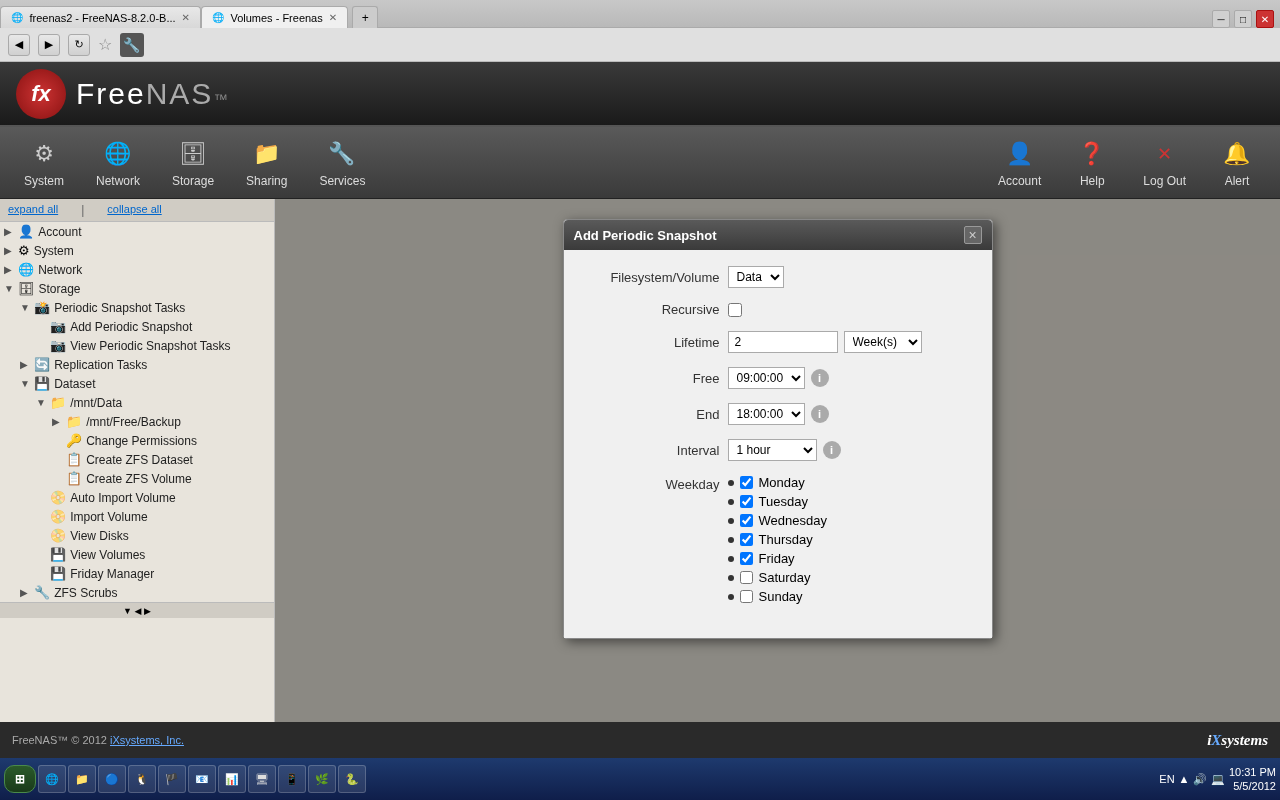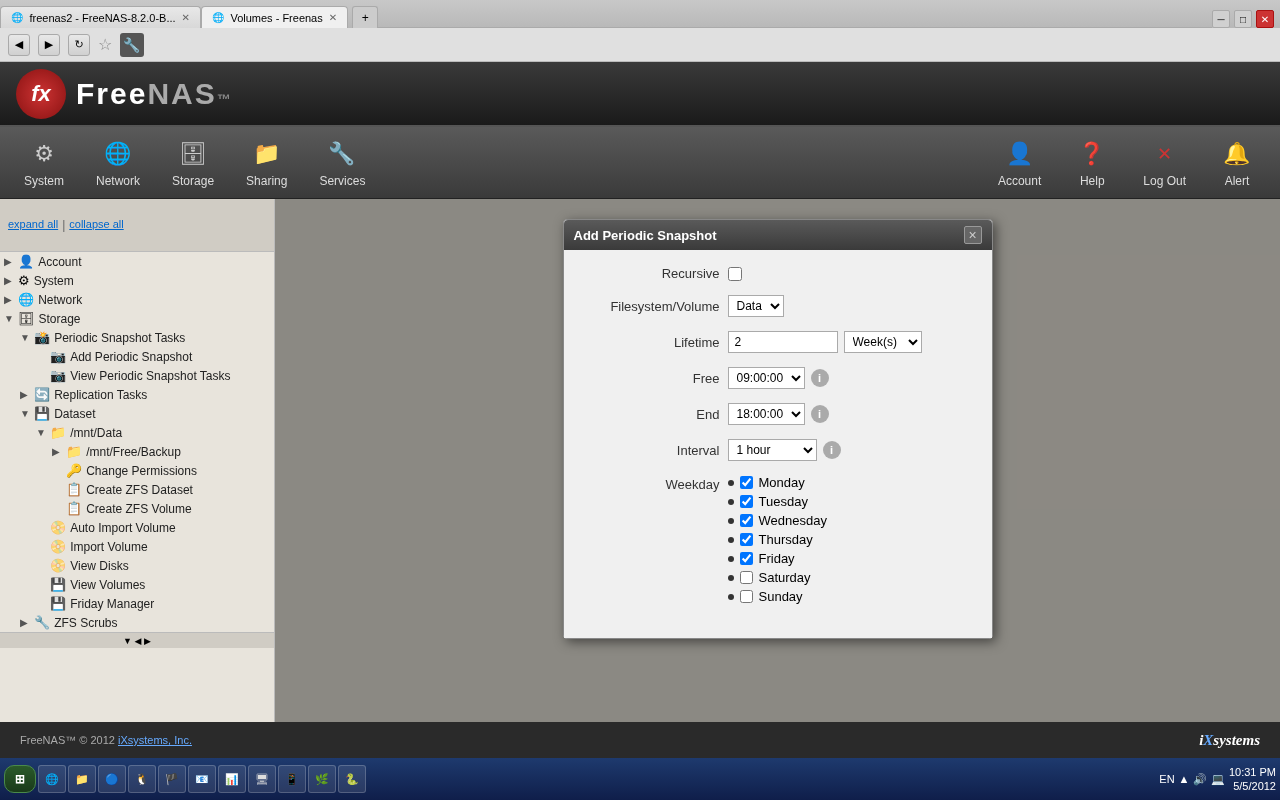--- a/index.html
+++ b/index.html
@@ -134,24 +134,24 @@
     .sidebar {
       width: 275px;
       background: #e8e4dc;
       border-right: 1px solid #bbb;
       overflow-y: auto;
       overflow-x: hidden;
       flex-shrink: 0;
     }
     .sidebar-toolbar {
       background: #d0ccc4;
-      padding: 19px 8px;
+      padding: 4px 8px;
       border-bottom: 1px solid #bbb;
       display: flex;
-      gap: 4px;
+      gap: 23px;
     }
     .sidebar-link {
       color: #0066cc;
       cursor: pointer;
       font-size: 11px;
       text-decoration: underline;
     }
     .tree-item {
       display: flex;
       align-items: center;
@@ -303,21 +303,21 @@
     }
     .btn-ok { background: linear-gradient(to bottom, #d8d8f8, #b8b8e8); }
 
     
     .app-footer {
       background: #2a2a2a;
       height: 36px;
       display: flex;
       align-items: center;
       justify-content: space-between;
-      padding: 0 20px;
+      padding: 0 12px;
       color: #aaa;
       font-size: 11px;
     }
 
     
     .taskbar {
       background: linear-gradient(to bottom, #1e3a6e, #0f1e4a);
       height: 42px;
       display: flex;
       align-items: center;
@@ -393,21 +393,21 @@
     <div class="star-btn">☆</div>
     <div style="width:24px; height:24px; background:#555; border-radius:3px; display:flex; align-items:center; justify-content:center; color:white; font-size:14px; cursor:pointer;">🔧</div>
   </div>
 
   <div class="freenas-app" style="flex:1; display:flex; flex-direction:column;">
 
     <div class="app-header">
       <div class="logo-area">
         <div class="logo-icon">fx</div>
         <div style="display:flex; flex-direction:column;">
-          <div style="color:white; font-size:30px; font-weight:bold; font-family:Arial; letter-spacing:2px;">
+          <div style="color:white; font-size:30px; font-weight:normal; font-family:Arial; letter-spacing:2px;">
             Free<span style="color:#aaa;">NAS</span><span style="font-size:14px; color:#888;">™</span>
           </div>
         </div>
       </div>
     </div>
 
     <div class="top-nav">
       <div class="nav-item">
         <div class="nav-icon">⚙</div>
         <div class="nav-label">System</div>
@@ -589,32 +589,32 @@
           <div class="modal">
 
             <div class="modal-header">
               <span class="modal-title">Add Periodic Snapshot</span>
               <div class="modal-close">×</div>
             </div>
 
             <div class="modal-body">
 
               <div class="form-row">
-                <div class="form-label">Recursive</div>
-                <div class="form-field">
-                  <input type="checkbox" class="form-checkbox" style="">
-                </div>
-              </div>
-
-              <div class="form-row">
                 <div class="form-label">Filesystem/Volume</div>
                 <div class="form-field">
                   <select class="form-select">
                     <option>Data</option>
                   </select>
+                </div>
+              </div>
+
+              <div class="form-row">
+                <div class="form-label">Recursive</div>
+                <div class="form-field">
+                  <input type="checkbox" class="form-checkbox" style="">
                 </div>
               </div>
 
               <div class="form-row">
                 <div class="form-label">Lifetime</div>
                 <div class="form-field">
                   <input type="text" class="form-input" style="width: 110px;" value="2">
                   <select class="form-select">
                     <option>Week(s)</option>
                     <option>Day(s)</option>

